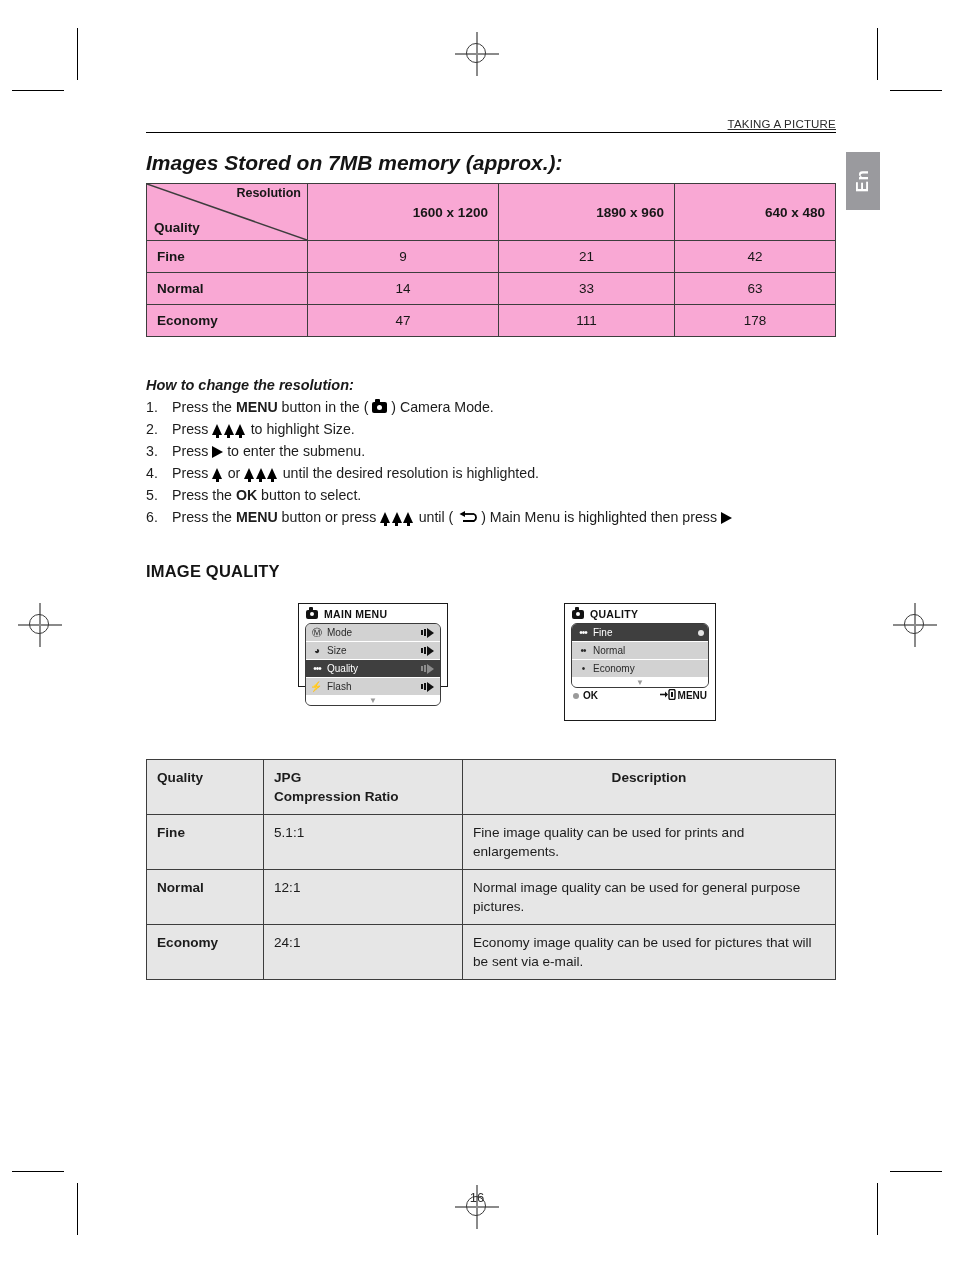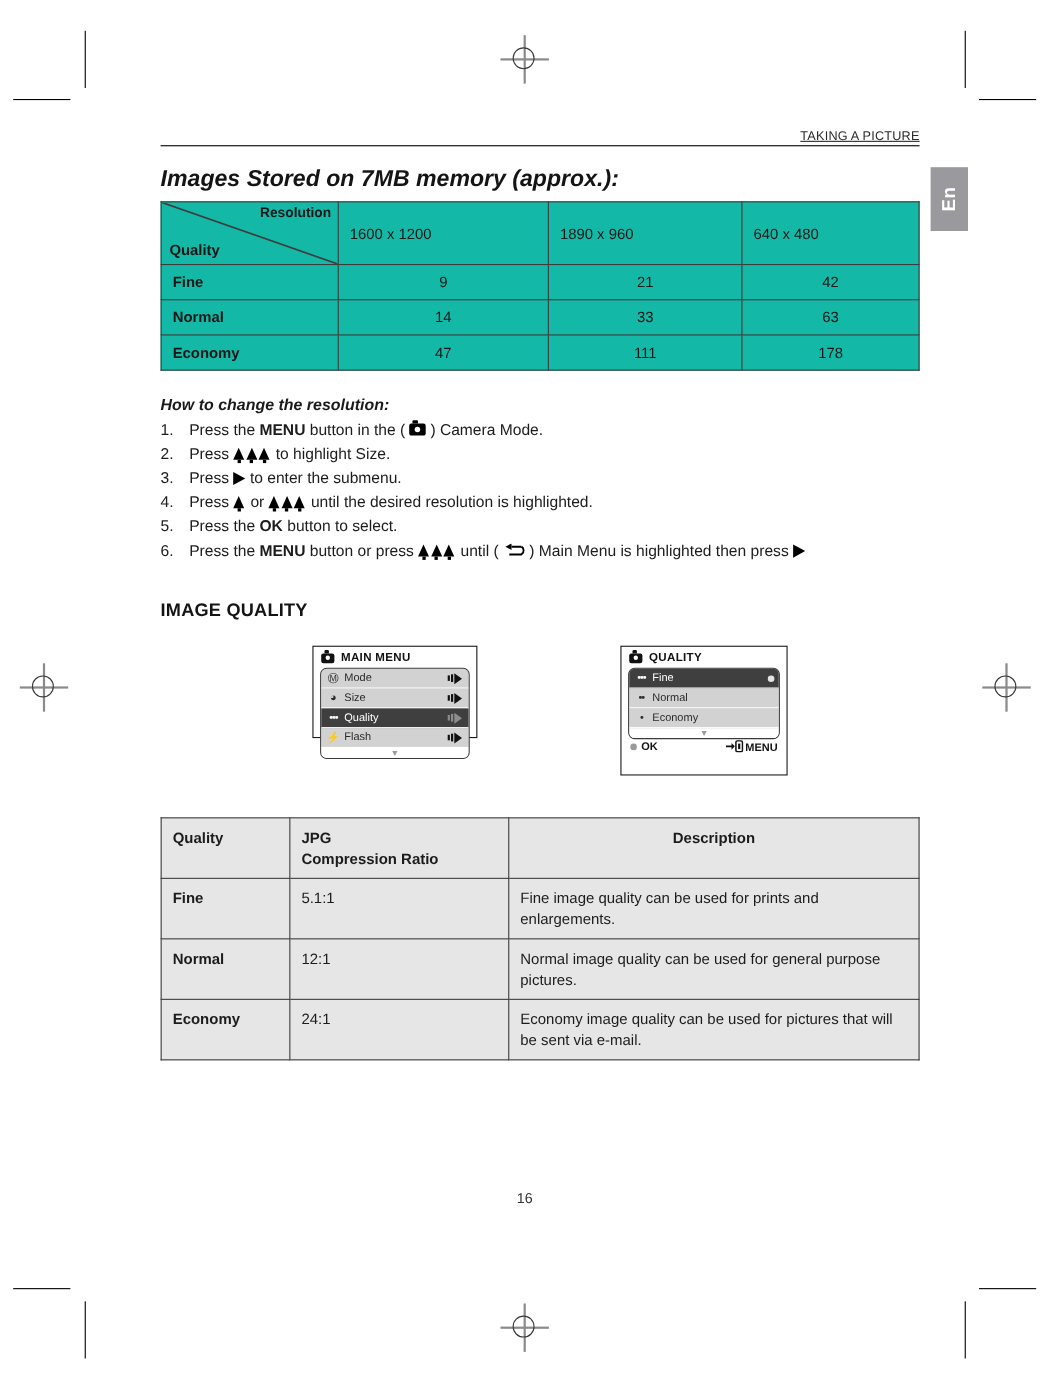--- a/index.html
+++ b/index.html
@@ -116,32 +116,32 @@
     font-size: 14.2px;
     line-height: 20.5px;
     color: #1c1c1c;
     margin-bottom: 4px;
   }
 
   
   table.grid {
     border-collapse: collapse;
     width: 690px;
-    background: #14b8a6;
+    background: #f9a8d4;
   }
   table.grid td, table.grid th {
     border: 1px solid #3d3d3d;
     font-size: 13.5px;
     color: #171717;
     padding: 6px 10px;
   }
   table.grid tr { height: 32px; }
   td.cellcenter { text-align: center; font-size: 14px; }
   td.rowlabel { font-weight: bold; font-size: 14px; width: 140px; }
-  th.colhead { text-align: left; font-weight: normal; font-size: 14.5px; }
+  th.colhead { text-align: right; font-weight: bold; font-size: 14.5px; }
 
   
   td.diag {
     position: relative;
     width: 140px;
     height: 44px;
     padding: 0;
     overflow: hidden;
   }
   td.diag .dline {
@@ -160,21 +160,21 @@
     left: 7px; bottom: 5px;
     font-size: 13.5px;
     font-weight: bold;
   }
 
   
   .howto {
     font-style: italic;
     font-weight: bold;
     font-size: 14.5px;
-    margin: 24px 0 4px 0;
+    margin: 40px 0 4px 0;
   }
   ol.steps {
     list-style: none;
     margin: 0;
     padding: 0;
   }
   ol.steps li {
     font-size: 14.2px;
     line-height: 21px;
     position: relative;
@@ -253,21 +253,21 @@
     position: relative;
     height: 130px;
     margin-top: 22px;
   }
   .lcd {
     position: absolute;
     border: 1.6px solid #1a1a1a;
     background: #ffffff;
     box-sizing: border-box;
   }
-  #lcd-main { left: 138px; top: 0; width: 150px; height: 84px; }
+  #lcd-main { left: 152px; top: 0; width: 150px; height: 84px; }
   #lcd-qual { left: 418px; top: 0; width: 152px; height: 118px; }
 
   .lcd-title {
     display: flex;
     align-items: center;
     gap: 6px;
     padding: 4px 0 3px 7px;
     font-size: 10.5px;
     font-weight: bold;
     letter-spacing: 0.3px;
@@ -400,21 +400,21 @@
   }
   table.grid2 td.c1 { width: 96px; font-weight: bold; }
   table.grid2 td.c2 { width: 178px; }
   table.grid2 td.hd { font-weight: bold; }
   table.grid2 td.hdc { font-weight: bold; text-align: center; }
 
   
   .pagenum {
     position: absolute;
     left: 0;
-    top: 1082px;
+    top: 1190px;
     width: 954px;
     text-align: center;
     font-size: 13px;
     color: #333;
   }
 </style>
 </head>
 <body>
 
 <div class="crop v" style="left:77px; top:28px;"></div>

